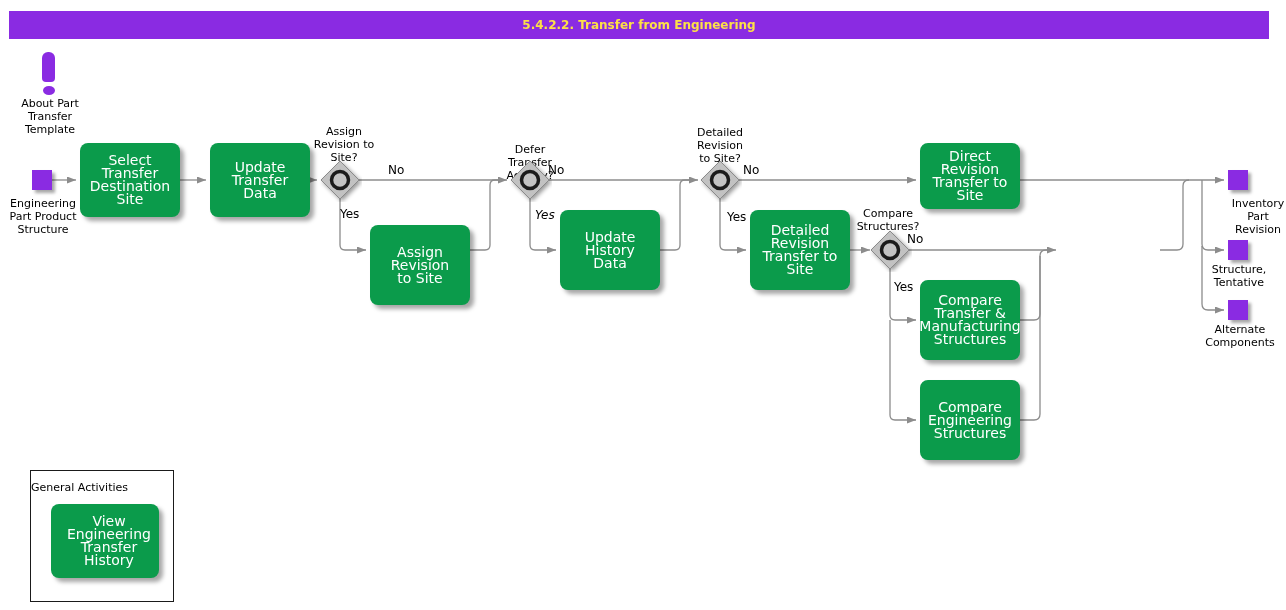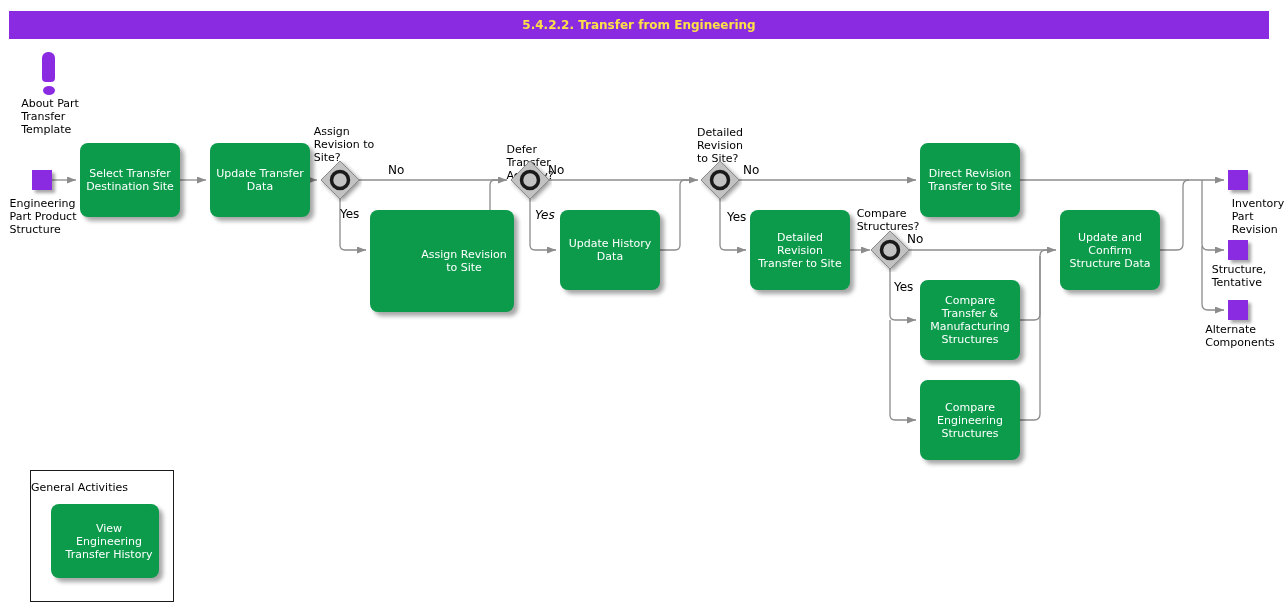--- a/index.html
+++ b/index.html
@@ -8,31 +8,31 @@
     font-family:"DejaVu Sans","Liberation Sans",sans-serif;overflow:hidden;
   }
   .titlebar{
     position:absolute;left:9px;top:11px;width:1260px;height:28px;
     background:#8A2BE2;color:#fde047;font-size:12px;font-weight:bold;
     display:flex;align-items:center;justify-content:center;
   }
   .connectors{position:absolute;left:0;top:0;z-index:1;}
   .task{
     position:absolute;z-index:2;width:100px;background:#0B9B4B;border-radius:8px;
-    color:#ffffff;font-size:11px;line-height:13px;text-align:center;white-space:pre-line;
+    color:#ffffff;font-size:14px;line-height:13px;text-align:center;white-space:pre-line;
     display:flex;align-items:center;justify-content:center;
     box-shadow:4px 4px 4px rgba(0,0,0,0.35);cursor:pointer;
   }
   .sq{
     position:absolute;z-index:2;width:20px;height:20px;background:#8A2BE2;
     box-shadow:3px 3px 3px rgba(0,0,0,0.35);cursor:pointer;
   }
   .lbl{
     position:absolute;z-index:2;transform:translateX(-50%);
-    font-size:11px;line-height:13px;color:#000;text-align:left;white-space:pre-line;
+    font-size:11px;line-height:13px;color:#000;text-align:center;white-space:pre-line;
   }
   .yn{position:absolute;z-index:3;font-size:12px;line-height:12px;color:#000;}
   .it{font-style:italic;}
   .diamond{position:absolute;z-index:2;width:44px;height:44px;}
   .excl-bar{
     position:absolute;z-index:2;left:42px;top:52px;width:13px;height:30px;
     background:#8A2BE2;border-radius:6px 6px 4px 4px;cursor:pointer;
   }
   .excl-dot{
     position:absolute;z-index:2;left:43px;top:86px;width:12px;height:9px;
@@ -108,21 +108,21 @@
 Revision to
 Site?</div>
   <div class="diamond" style="left:318px;top:158px;">
     <svg width="44" height="44">
       <polygon points="22,3 41,22 22,41 3,22" fill="#c2c2c2" stroke="#8a8a8a" stroke-width="1" filter="drop-shadow(2px 2px 2px rgba(0,0,0,0.4))"></polygon>
       <circle cx="22" cy="22" r="8.5" fill="none" stroke="#1a1a1a" stroke-width="3.5"></circle>
     </svg>
   </div>
   <div class="yn" style="left:388px;top:164px;">No</div>
   <div class="yn" style="left:340px;top:208px;">Yes</div>
-  <div class="task" style="left:370px;top:210px;height:102px;padding-left:44px;"><span>Assign Revision
+  <div class="task" style="left:370px;top:225px;height:80px;"><span>Assign Revision
 to Site</span></div>
 
   <div class="lbl" style="left:530px;top:121px;margin-top:22px;">Defer
 Transfer
 Activity?</div>
   <div class="diamond" style="left:508px;top:158px;">
     <svg width="44" height="44">
       <polygon points="22,3 41,22 22,41 3,22" fill="#c2c2c2" stroke="#8a8a8a" stroke-width="1" filter="drop-shadow(2px 2px 2px rgba(0,0,0,0.4))"></polygon>
       <circle cx="22" cy="22" r="8.5" fill="none" stroke="#1a1a1a" stroke-width="3.5"></circle>
     </svg>
@@ -139,43 +139,40 @@
     <svg width="44" height="44">
       <polygon points="22,3 41,22 22,41 3,22" fill="#c2c2c2" stroke="#8a8a8a" stroke-width="1" filter="drop-shadow(2px 2px 2px rgba(0,0,0,0.4))"></polygon>
       <circle cx="22" cy="22" r="8.5" fill="none" stroke="#1a1a1a" stroke-width="3.5"></circle>
     </svg>
   </div>
   <div class="yn" style="left:743px;top:164px;">No</div>
   <div class="yn" style="left:727px;top:211px;">Yes</div>
   <div class="task" style="left:750px;top:210px;height:80px;"><span>Detailed
 Revision
 Transfer to Site</span></div>
-  <div class="task" style="left:920px;top:143px;height:74px;"><span>Direct Revision
+  <div class="task" style="left:920px;top:143px;height:66px;"><span>Direct Revision
 Transfer to Site</span></div>
 
   <div class="lbl" style="left:888px;top:207px;">Compare
 Structures?</div>
   <div class="diamond" style="left:868px;top:228px;">
     <svg width="44" height="44">
       <polygon points="22,3 41,22 22,41 3,22" fill="#c2c2c2" stroke="#8a8a8a" stroke-width="1" filter="drop-shadow(2px 2px 2px rgba(0,0,0,0.4))"></polygon>
       <circle cx="22" cy="22" r="8.5" fill="none" stroke="#1a1a1a" stroke-width="3.5"></circle>
     </svg>
   </div>
   <div class="yn" style="left:907px;top:233px;">No</div>
   <div class="yn" style="left:894px;top:281px;">Yes</div>
   <div class="task" style="left:920px;top:280px;height:80px;"><span>Compare
 Transfer &amp;
 Manufacturing
 Structures</span></div>
   <div class="task" style="left:920px;top:380px;height:80px;"><span>Compare
 Engineering
 Structures</span></div>
-  <div class="task" style="left:1060px;top:210px;height:80px;"><span>Update and
-Confirm
-Structure Data</span></div>
 
   <div class="sq" style="left:1228px;top:170px;"></div>
   <div class="lbl" style="left:1239px;top:197px;margin-left:19px;">Inventory
 Part
 Revision</div>
   <div class="sq" style="left:1228px;top:240px;"></div>
   <div class="lbl" style="left:1239px;top:263px;">Structure,
 Tentative</div>
   <div class="sq" style="left:1228px;top:300px;"></div>
   <div class="lbl" style="left:1240px;top:323px;">Alternate

